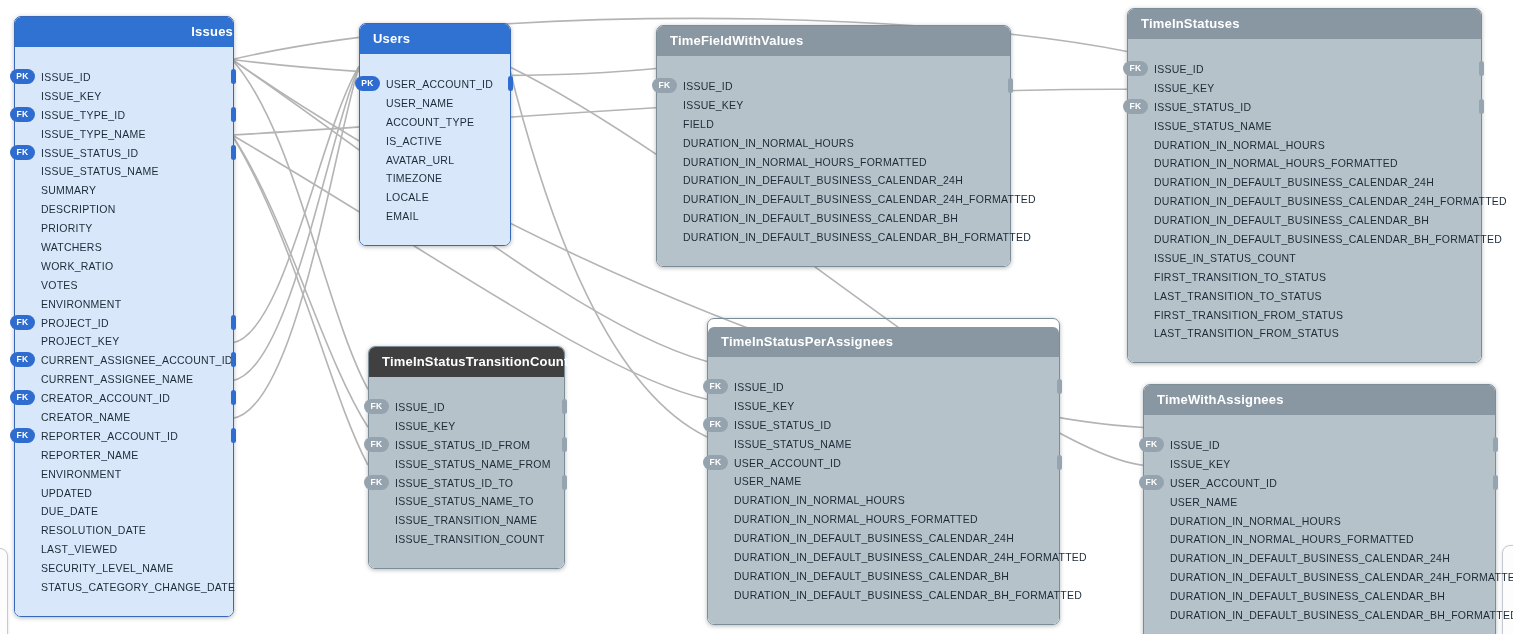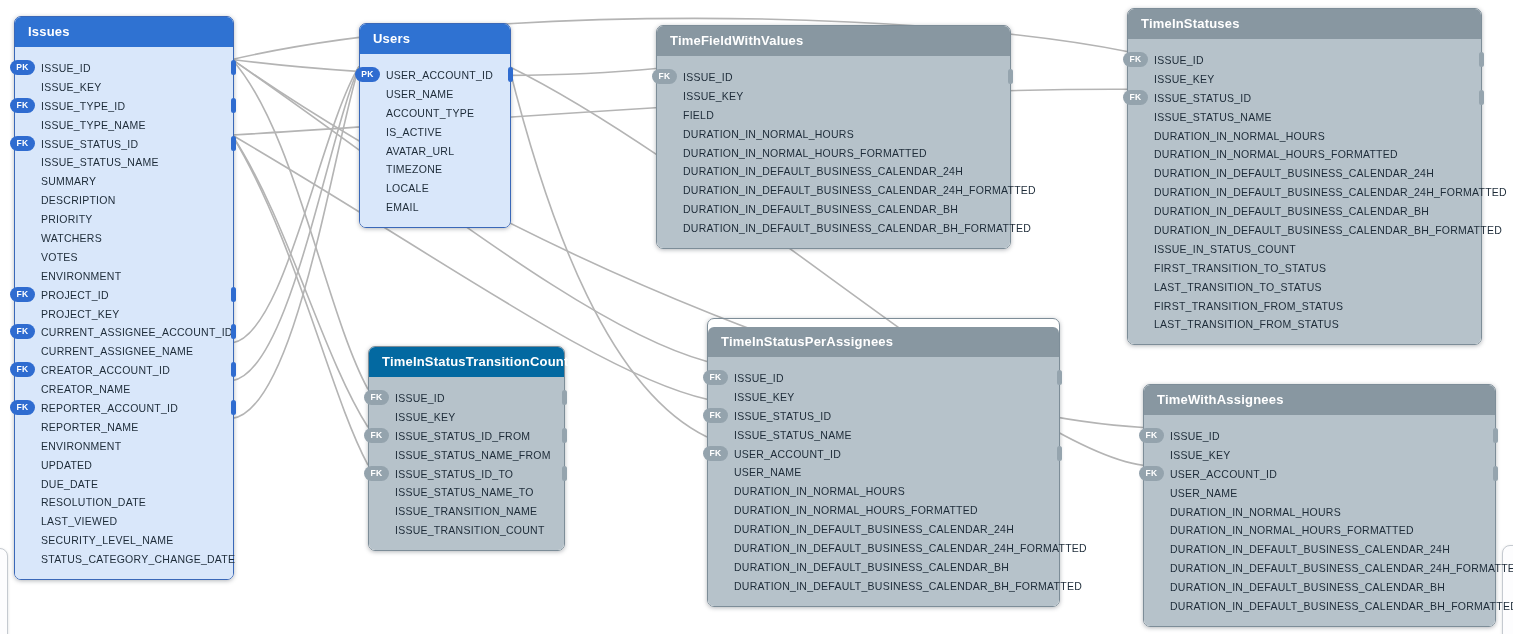--- a/index.html
+++ b/index.html
@@ -25,21 +25,21 @@
     border-radius:6px 6px 0 0;
     color:#ffffff;
     font-size:13px;
     font-weight:700;
     padding-left:13px;
     letter-spacing:.2px;
     white-space:nowrap;
   }
   .table-body{
     border-radius:0 0 6px 6px;
-    padding:11px 0;
+    padding:20px 0;
   }
   .field-row{
     position:relative;
     height:18.9px;
     line-height:18.9px;
     padding-left:26px;
     white-space:nowrap;
   }
   .field-label{
     font-size:10.5px;
@@ -92,32 +92,33 @@
       <path d="M 232 59.45 C 520 260, 920 415, 1143 427.45" stroke="#b4b4b4"></path>
       <path d="M 232 342.95 C 285 335, 320 130, 359 66.45" stroke="#b4b4b4"></path>
       <path d="M 232 380.74999999999994 C 290 372, 327 140, 359 66.45" stroke="#b4b4b4"></path>
       <path d="M 232 418.54999999999995 C 296 410, 333 150, 359 66.45" stroke="#b4b4b4"></path>
       <path d="M 509 66.45 C 550 230, 610 390, 707 437.05" stroke="#b4b4b4"></path>
       <path d="M 509 66.45 C 720 170, 1020 450, 1143 465.25" stroke="#b4b4b4"></path>
     </svg>
   <div class="fragment" style="left:-34px;top:548px;width:40px;height:160px;"></div>
   <div class="fragment" style="left:1502px;top:545px;width:80px;height:160px;"></div>
 <div class="table-card" style="left: 14px; top: 16px; width: 218px; border-color: rgb(58, 104, 184);">
-      <div class="table-header" style="background: rgb(47, 114, 210);"><span>Issues</span></div>
+      <div class="table-header" style="background: rgb(47, 114, 210); text-align: right;"><span>Issues</span></div>
       <div class="table-body" style="background: rgb(217, 231, 250);">
         <div class="field-row"><span class="key-badge" style="background: rgb(47, 108, 208);">PK</span><span class="field-label">ISSUE_ID</span><span class="edge-tab" style="background: rgb(47, 108, 208);"></span></div>
         <div class="field-row"><span class="field-label">ISSUE_KEY</span></div>
         <div class="field-row"><span class="key-badge" style="background: rgb(47, 108, 208);">FK</span><span class="field-label">ISSUE_TYPE_ID</span><span class="edge-tab" style="background: rgb(47, 108, 208);"></span></div>
         <div class="field-row"><span class="field-label">ISSUE_TYPE_NAME</span></div>
         <div class="field-row"><span class="key-badge" style="background: rgb(47, 108, 208);">FK</span><span class="field-label">ISSUE_STATUS_ID</span><span class="edge-tab" style="background: rgb(47, 108, 208);"></span></div>
         <div class="field-row"><span class="field-label">ISSUE_STATUS_NAME</span></div>
         <div class="field-row"><span class="field-label">SUMMARY</span></div>
         <div class="field-row"><span class="field-label">DESCRIPTION</span></div>
         <div class="field-row"><span class="field-label">PRIORITY</span></div>
         <div class="field-row"><span class="field-label">WATCHERS</span></div>
+        <div class="field-row"><span class="field-label">WORK_RATIO</span></div>
         <div class="field-row"><span class="field-label">VOTES</span></div>
         <div class="field-row"><span class="field-label">ENVIRONMENT</span></div>
         <div class="field-row"><span class="key-badge" style="background: rgb(47, 108, 208);">FK</span><span class="field-label">PROJECT_ID</span><span class="edge-tab" style="background: rgb(47, 108, 208);"></span></div>
         <div class="field-row"><span class="field-label">PROJECT_KEY</span></div>
         <div class="field-row"><span class="key-badge" style="background: rgb(47, 108, 208);">FK</span><span class="field-label">CURRENT_ASSIGNEE_ACCOUNT_ID</span><span class="edge-tab" style="background: rgb(47, 108, 208);"></span></div>
         <div class="field-row"><span class="field-label">CURRENT_ASSIGNEE_NAME</span></div>
         <div class="field-row"><span class="key-badge" style="background: rgb(47, 108, 208);">FK</span><span class="field-label">CREATOR_ACCOUNT_ID</span><span class="edge-tab" style="background: rgb(47, 108, 208);"></span></div>
         <div class="field-row"><span class="field-label">CREATOR_NAME</span></div>
         <div class="field-row"><span class="key-badge" style="background: rgb(47, 108, 208);">FK</span><span class="field-label">REPORTER_ACCOUNT_ID</span><span class="edge-tab" style="background: rgb(47, 108, 208);"></span></div>
         <div class="field-row"><span class="field-label">REPORTER_NAME</span></div>
@@ -171,21 +172,21 @@
         <div class="field-row"><span class="field-label">DURATION_IN_DEFAULT_BUSINESS_CALENDAR_BH</span></div>
         <div class="field-row"><span class="field-label">DURATION_IN_DEFAULT_BUSINESS_CALENDAR_BH_FORMATTED</span></div>
         <div class="field-row"><span class="field-label">ISSUE_IN_STATUS_COUNT</span></div>
         <div class="field-row"><span class="field-label">FIRST_TRANSITION_TO_STATUS</span></div>
         <div class="field-row"><span class="field-label">LAST_TRANSITION_TO_STATUS</span></div>
         <div class="field-row"><span class="field-label">FIRST_TRANSITION_FROM_STATUS</span></div>
         <div class="field-row"><span class="field-label">LAST_TRANSITION_FROM_STATUS</span></div>
       </div>
     </div>
     <div class="table-card" style="left: 368px; top: 346px; width: 195px; border-color: rgb(125, 141, 152);">
-      <div class="table-header" style="background: #0369a1; text-align: center;"><span>TimeInStatusTransitionCount</span></div>
+      <div class="table-header" style="background: #404040; text-align: center;"><span>TimeInStatusTransitionCount</span></div>
       <div class="table-body" style="background: rgb(182, 194, 202);">
         <div class="field-row"><span class="key-badge" style="background: rgb(148, 163, 173);">FK</span><span class="field-label">ISSUE_ID</span><span class="edge-tab" style="background: rgb(149, 164, 174);"></span></div>
         <div class="field-row"><span class="field-label">ISSUE_KEY</span></div>
         <div class="field-row"><span class="key-badge" style="background: rgb(148, 163, 173);">FK</span><span class="field-label">ISSUE_STATUS_ID_FROM</span><span class="edge-tab" style="background: rgb(149, 164, 174);"></span></div>
         <div class="field-row"><span class="field-label">ISSUE_STATUS_NAME_FROM</span></div>
         <div class="field-row"><span class="key-badge" style="background: rgb(148, 163, 173);">FK</span><span class="field-label">ISSUE_STATUS_ID_TO</span><span class="edge-tab" style="background: rgb(149, 164, 174);"></span></div>
         <div class="field-row"><span class="field-label">ISSUE_STATUS_NAME_TO</span></div>
         <div class="field-row"><span class="field-label">ISSUE_TRANSITION_NAME</span></div>
         <div class="field-row"><span class="field-label">ISSUE_TRANSITION_COUNT</span></div>
       </div>

